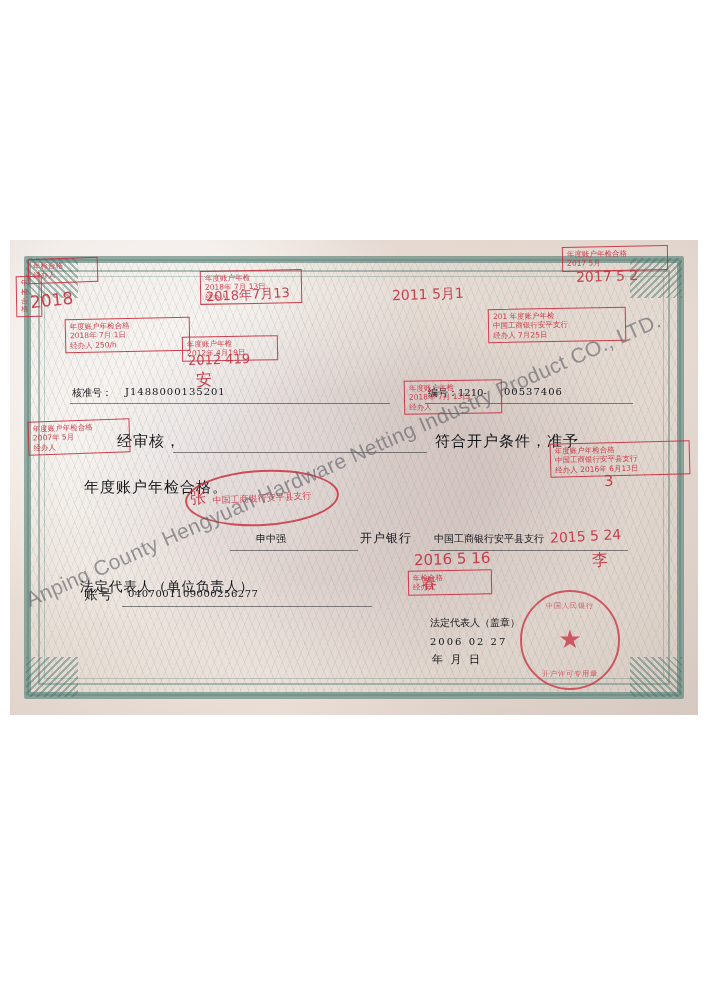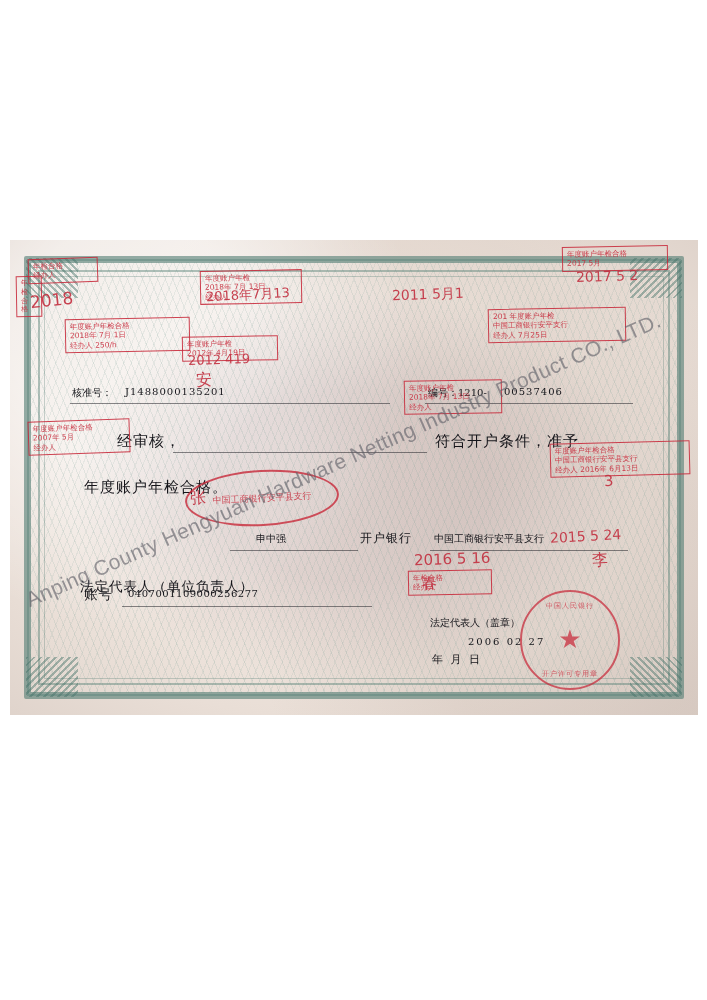--- a/index.html
+++ b/index.html
@@ -227,21 +227,21 @@
 
   <div class="line lbl-b" style="left:350px; top:290px; font-size:12px;">开户银行</div>
   <div class="line lbl" style="left:424px; top:292px;">中国工商银行安平县支行</div>
   <div class="rule" style="left:420px; top:310px; width:198px;"></div>
 
   <div class="line lbl-b" style="left:74px; top:346px; font-size:13.5px;">账号</div>
   <div class="line lbl" style="left:118px; top:348px; letter-spacing:.5px;">0407001109000256277</div>
   <div class="rule" style="left:112px; top:366px; width:250px;"></div>
 
   <div class="line lbl" style="left:420px; top:376px;">法定代表人（盖章）</div>
-  <div class="line lbl" style="left:420px; top:396px; letter-spacing:2px;margin-left:38px;">2006  02  27</div>
+  <div class="line lbl" style="left:420px; top:396px; letter-spacing:2px;">2006  02  27</div>
   <div class="line lbl" style="left:422px; top:412px; font-size:11px; letter-spacing:2px;">年    月    日</div>
 
   <div class="round-seal" style="left:510px; top:350px;font-family:Liberation Serif, serif;">
     <div class="arc-top">中国人民银行</div>
     <div class="star">★</div>
     <div class="arc-bot">开户许可专用章</div>
   </div>
 
   <div class="oval-seal" style="left:175px; top:230px;">中国工商银行安平县支行</div>
 

